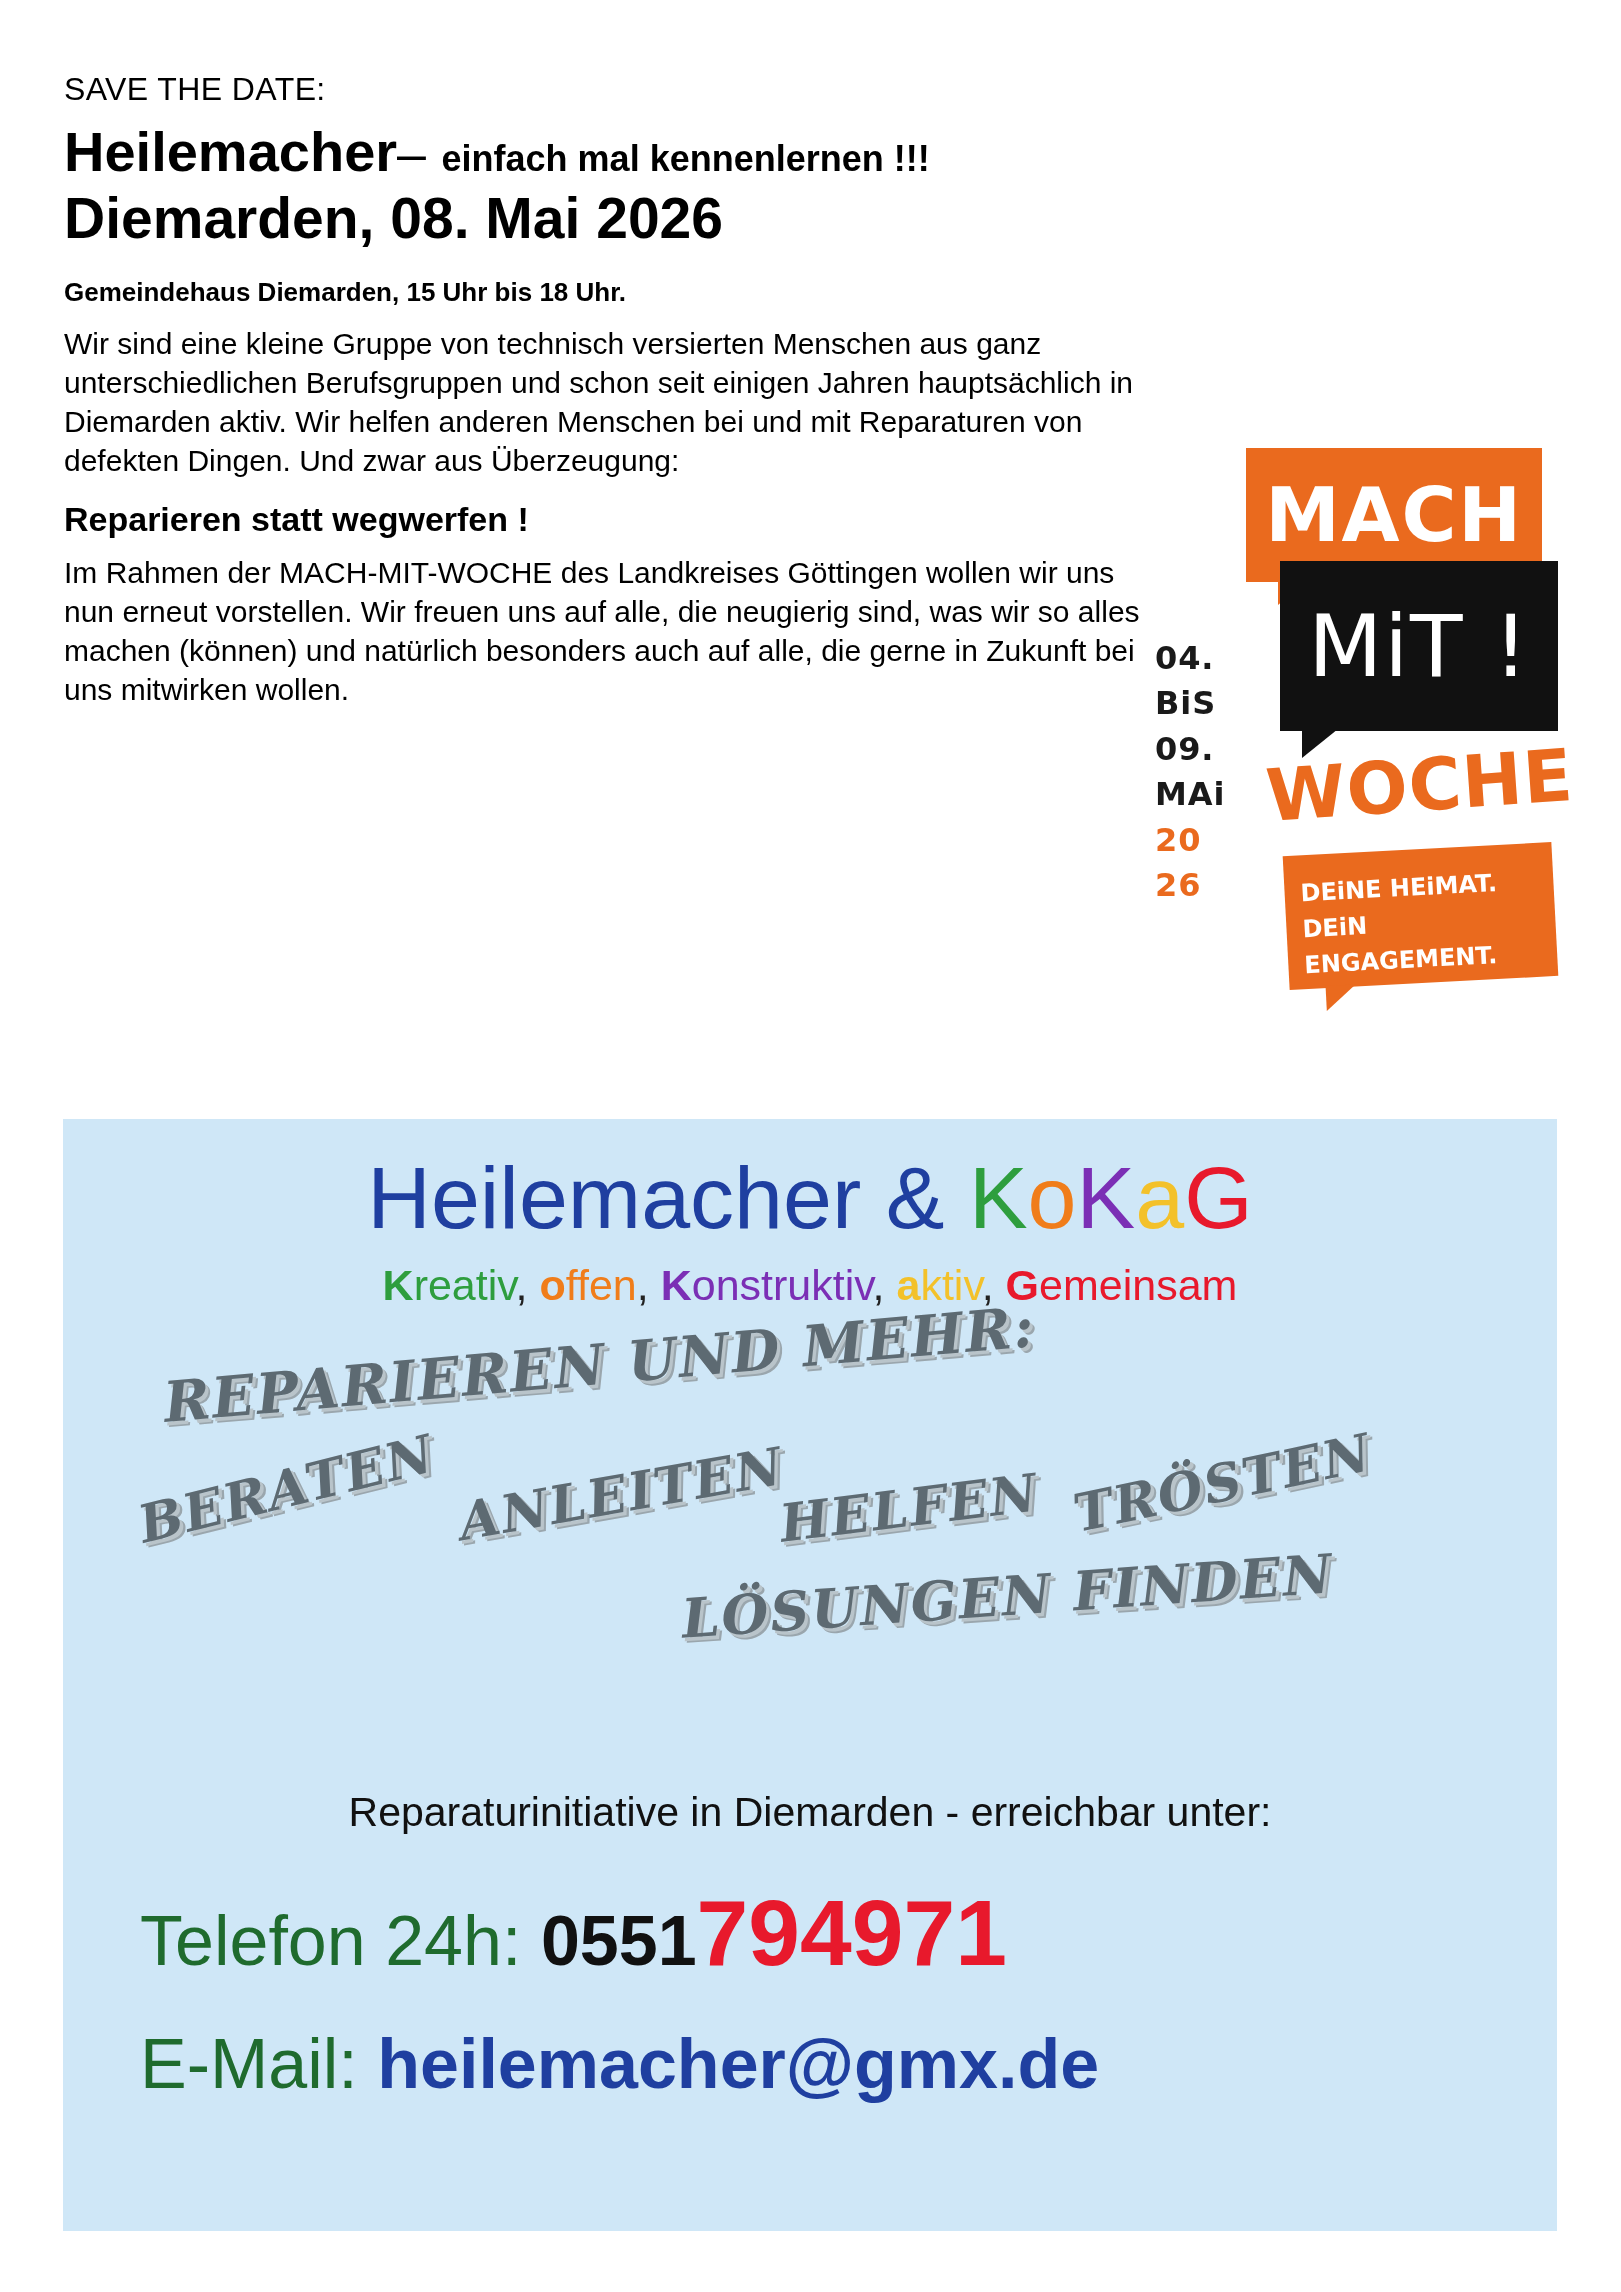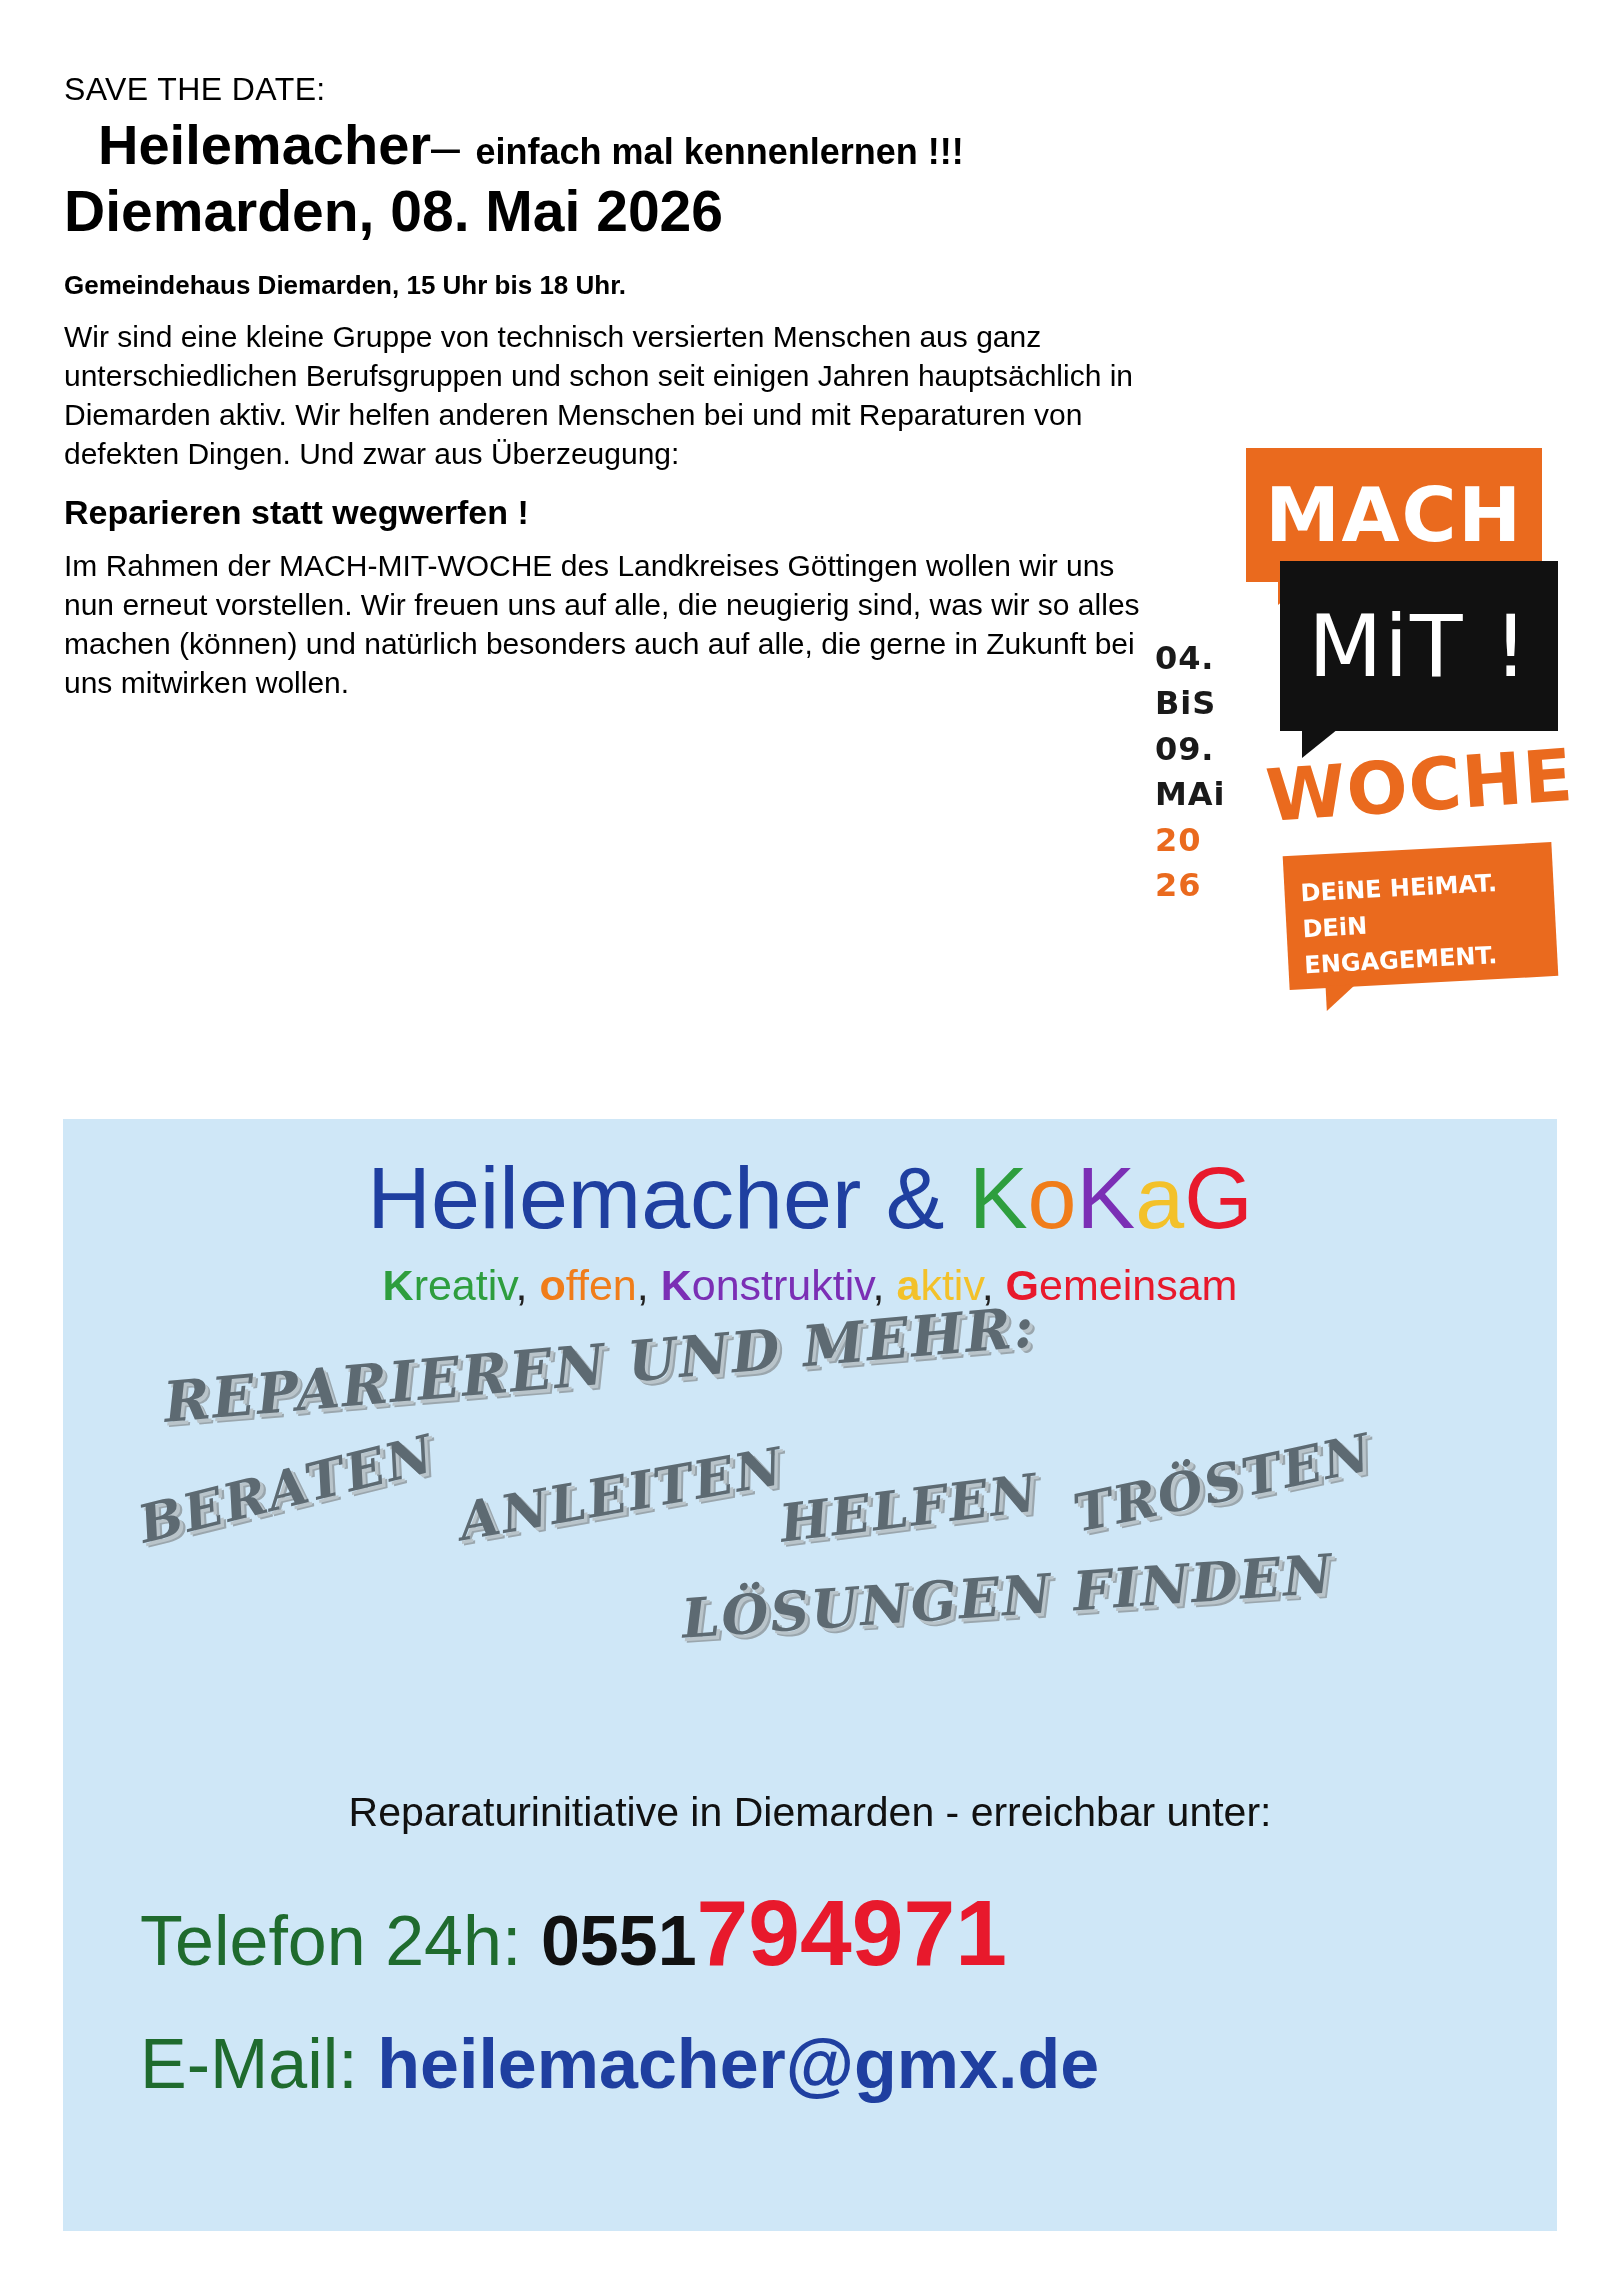--- a/index.html
+++ b/index.html
@@ -26,31 +26,30 @@
   .top {
     position: absolute;
     left: 64px;
     top: 72px;
     width: 1119px;
   }
   .save-date {
     font-size: 32px;
     letter-spacing: 0.4px;
     line-height: 1.1;
-    margin-bottom: 9px;
+    margin-bottom: 16px;
   }
   .headline1 {
     font-size: 56px;
     font-weight: bold;
     line-height: 1.05;
     white-space: nowrap;
   }
   .headline1 .thin {
     font-weight: bold;
-    margin-left: 34px;
   }
   .headline1 .dash {
     font-weight: normal;
     font-size: 52px;
   }
   .headline1 .sub {
     font-size: 36px;
     font-weight: bold;
   }
   .headline2 {

